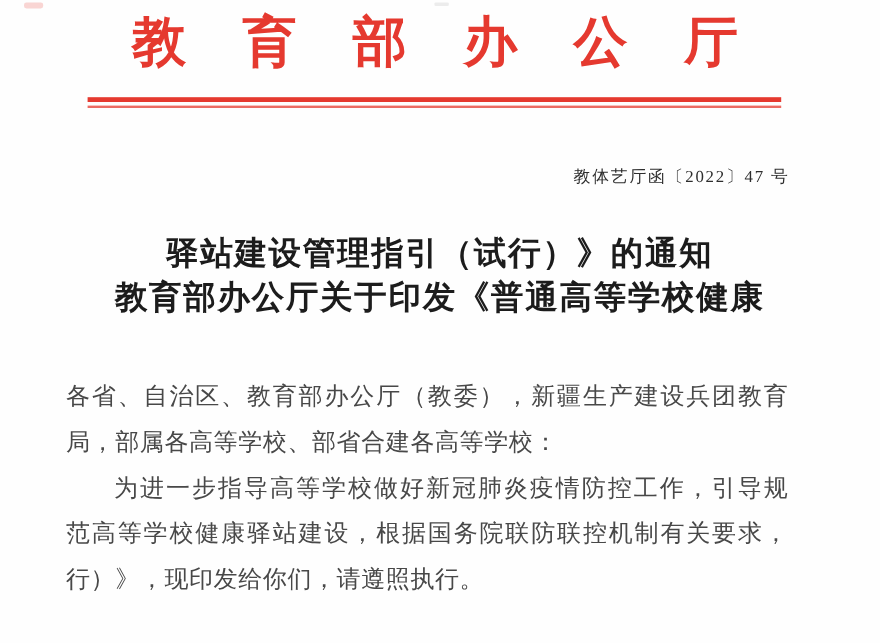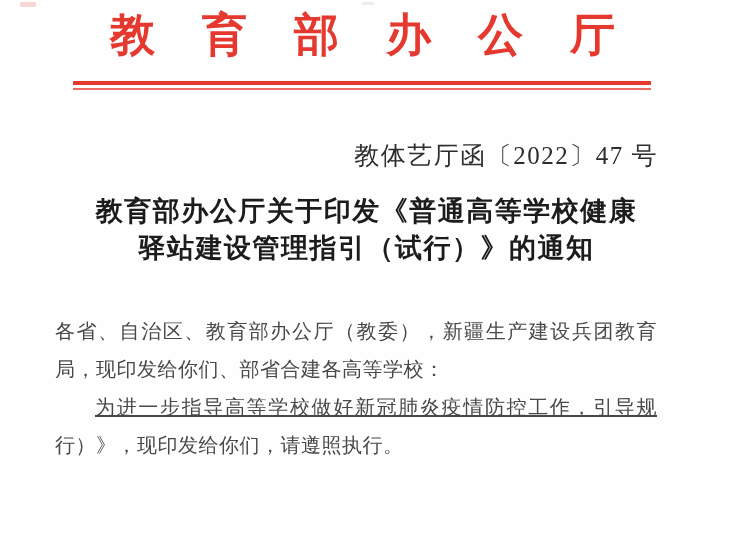--- a/index.html
+++ b/index.html
@@ -59,21 +59,21 @@
     width: 578px; height: 2px;
     background: #e5392f;
     opacity: 0.75;
   }
 
   
   .doc-number {
     position: absolute;
     top: 139px;
     right: 75px;
-    font-size: 25px;
+    font-size: 14px;
     color: #2d2d2d;
     letter-spacing: 1.5px;
     white-space: nowrap;
   }
 
   
   .doc-title {
     position: absolute;
     top: 193px;
     left: 0;
@@ -100,50 +100,50 @@
   .body-line {
     white-space: nowrap;
   }
   .body-line.justified {
     white-space: normal;
     text-align: justify;
     text-align-last: justify;
   }
   .body-line.indented {
     text-indent: 2em;
-    text-decoration: underline;
   }
 </style>
 </head>
 <body>
 
 <div class="page">
 
   <div class="artifact-red"></div>
   <div class="artifact-gray"></div>
 
   <div class="agency-title">教育部办公厅</div>
 
   <div class="divider-thick"></div>
   <div class="divider-thin"></div>
 
   <div class="doc-number">教体艺厅函〔2022〕47 号</div>
 
   <div class="doc-title">
+    <div>驿站建设管理指引（试行）》的通知</div>
     <div>教育部办公厅关于印发《普通高等学校健康</div>
-    <div>驿站建设管理指引（试行）》的通知</div>
   </div>
 
   <div class="doc-body">
 
     <div>
       <div class="body-line justified">各省、自治区、教育部办公厅（教委），新疆生产建设兵团教育</div>
-      <div class="body-line">局，现印发给你们、部省合建各高等学校：</div>
+      <div class="body-line">局，部属各高等学校、部省合建各高等学校：</div>
     </div>
 
     <div>
       <div class="body-line justified indented">为进一步指导高等学校做好新冠肺炎疫情防控工作，引导规</div>
+      <div class="body-line justified">范高等学校健康驿站建设，根据国务院联防联控机制有关要求，</div>
       <div class="body-line">行）》，现印发给你们，请遵照执行。</div>
     </div>
 
   </div>
 
 </div>
 
 </body></html>

